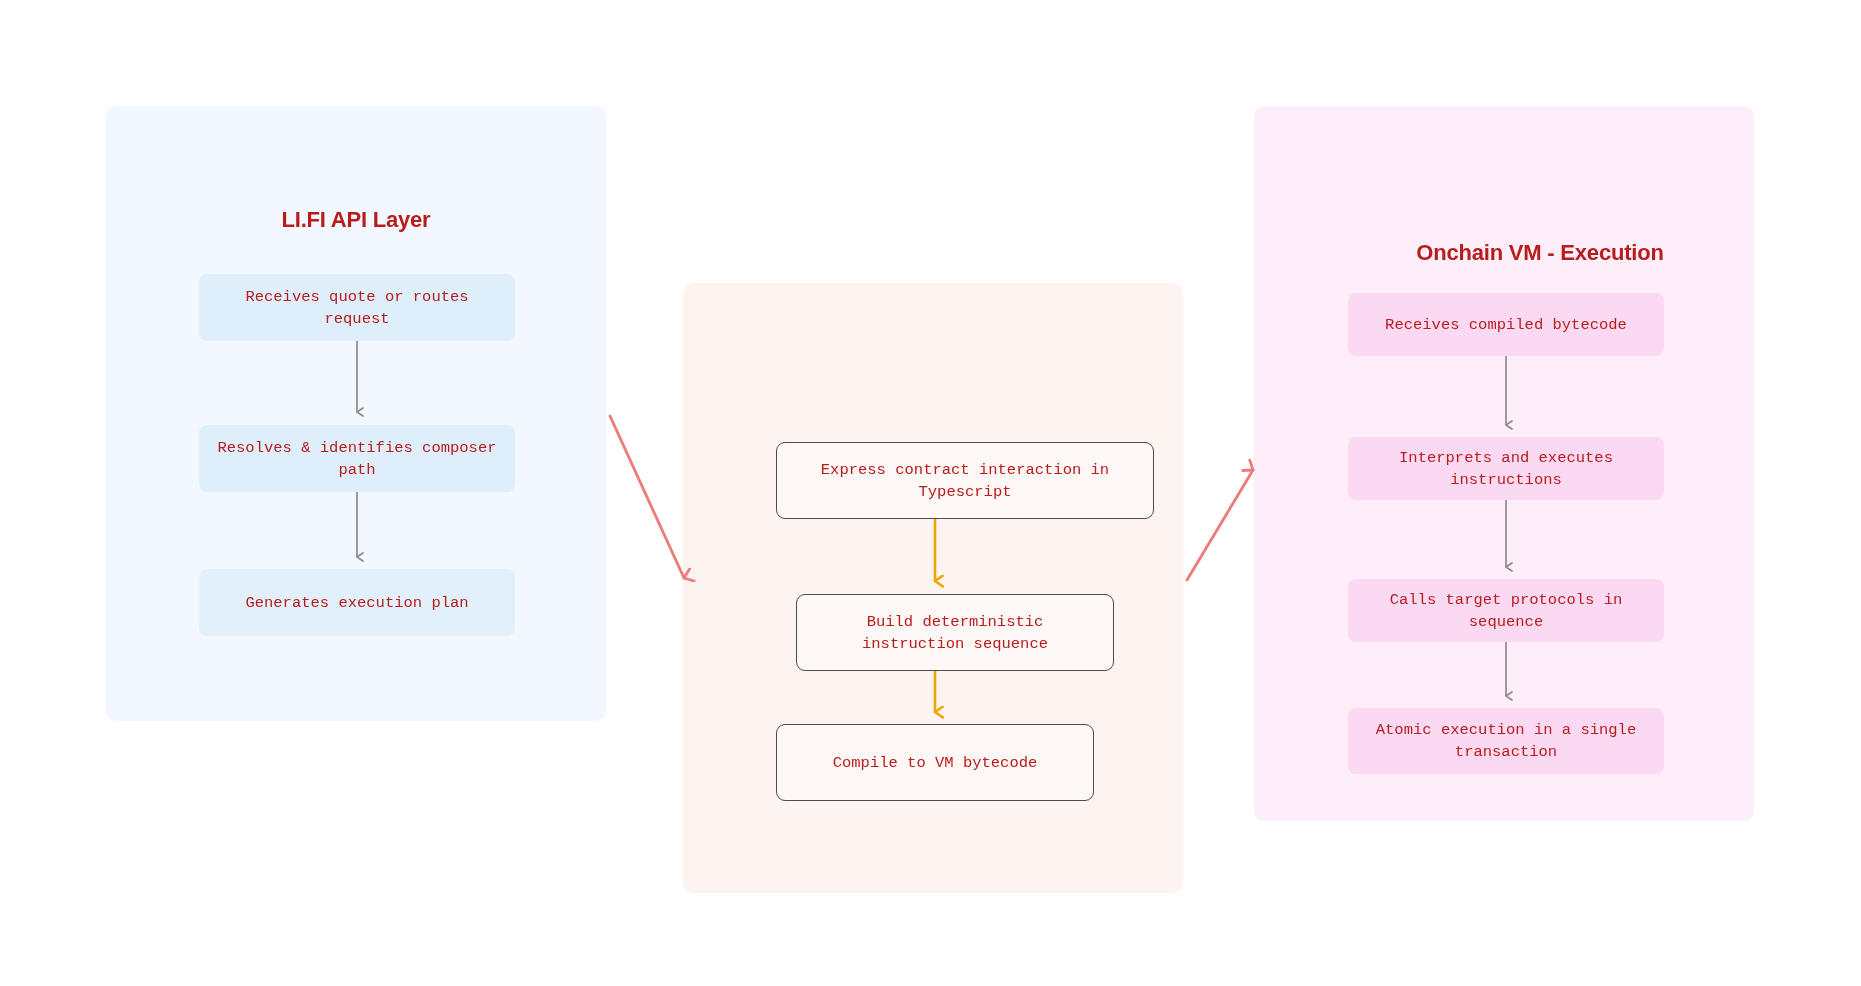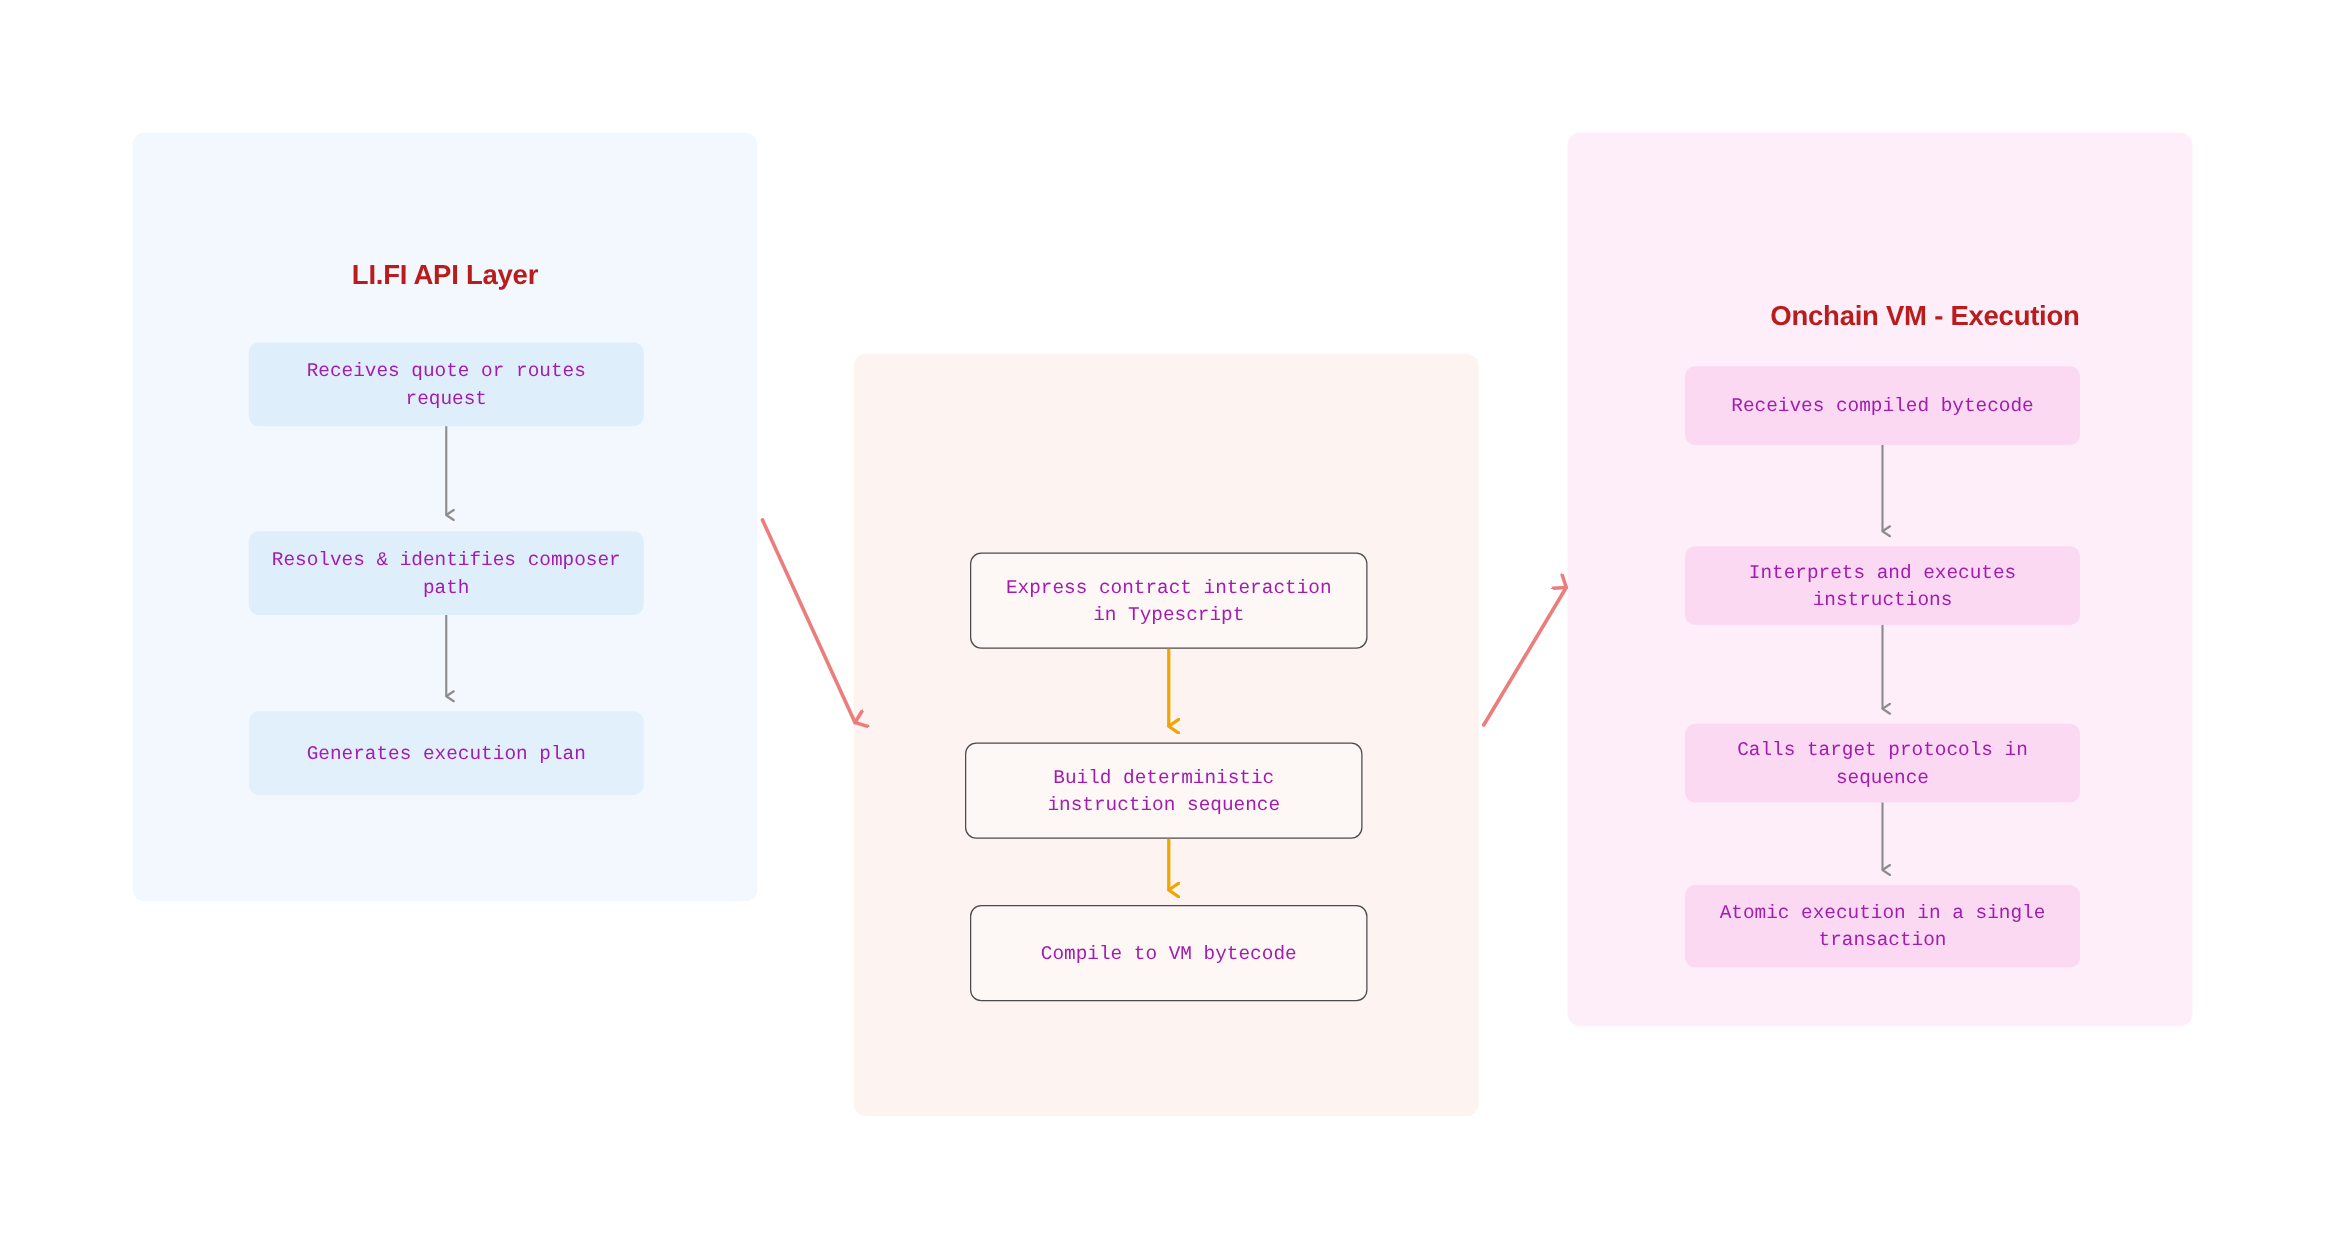--- a/index.html
+++ b/index.html
@@ -44,21 +44,21 @@
   .node {
     position: absolute;
     box-sizing: border-box;
     display: flex;
     align-items: center;
     justify-content: center;
     text-align: center;
     font-family: "Liberation Mono", monospace;
     font-size: 15.5px;
     line-height: 1.42;
-    color: #a21caf;
+    color: #b91c1c;
     border-radius: 8px;
     padding: 6px 14px;
   }
 
   
   #panel-api {
     left: 106px;
     top: 106px;
     width: 500px;
     height: 615px;
@@ -120,23 +120,23 @@
 
   <div class="node node-api" style="left:199px; top:274px; width:316px; height:67px;">Receives quote or routes request</div>
 
   <div class="node node-api soft" style="left:199px; top:569px; width:316px; height:67px;">Generates execution plan</div>
 
   <div class="node node-api" style="left:199px; top:425px; width:316px; height:67px;">Resolves &amp; identifies composer path</div>
 
   <div class="panel" id="panel-compiler"></div>
 
 
-  <div class="node node-compiler" style="left:776px; top:442px; width:318px; height:77px;font-family:Liberation Mono, monospace;">Express contract interaction in Typescript</div>
+  <div class="node node-compiler" style="left:776px; top:442px; width:378px; height:77px;font-family:Liberation Mono, monospace;">Express contract interaction in Typescript</div>
 
-  <div class="node node-compiler" style="left:772px; top:594px; width:318px; height:77px;">Build deterministic instruction sequence</div>
+  <div class="node node-compiler" style="left:796px; top:594px; width:318px; height:77px;">Build deterministic instruction sequence</div>
 
   <div class="node node-compiler" style="left:776px; top:724px; width:318px; height:77px;">Compile to VM bytecode</div>
 
   <div class="panel" id="panel-vm"></div>
 
   <div class="panel-title" id="title-vm" style="left:1254px; width:500px;">Onchain VM - Execution</div>
 
   <div class="node node-vm" style="left:1348px; top:293px; width:316px; height:63px;">Receives compiled bytecode</div>
 
   <div class="node node-vm" style="left:1348px; top:437px; width:316px; height:63px;">Interprets and executes instructions</div>

